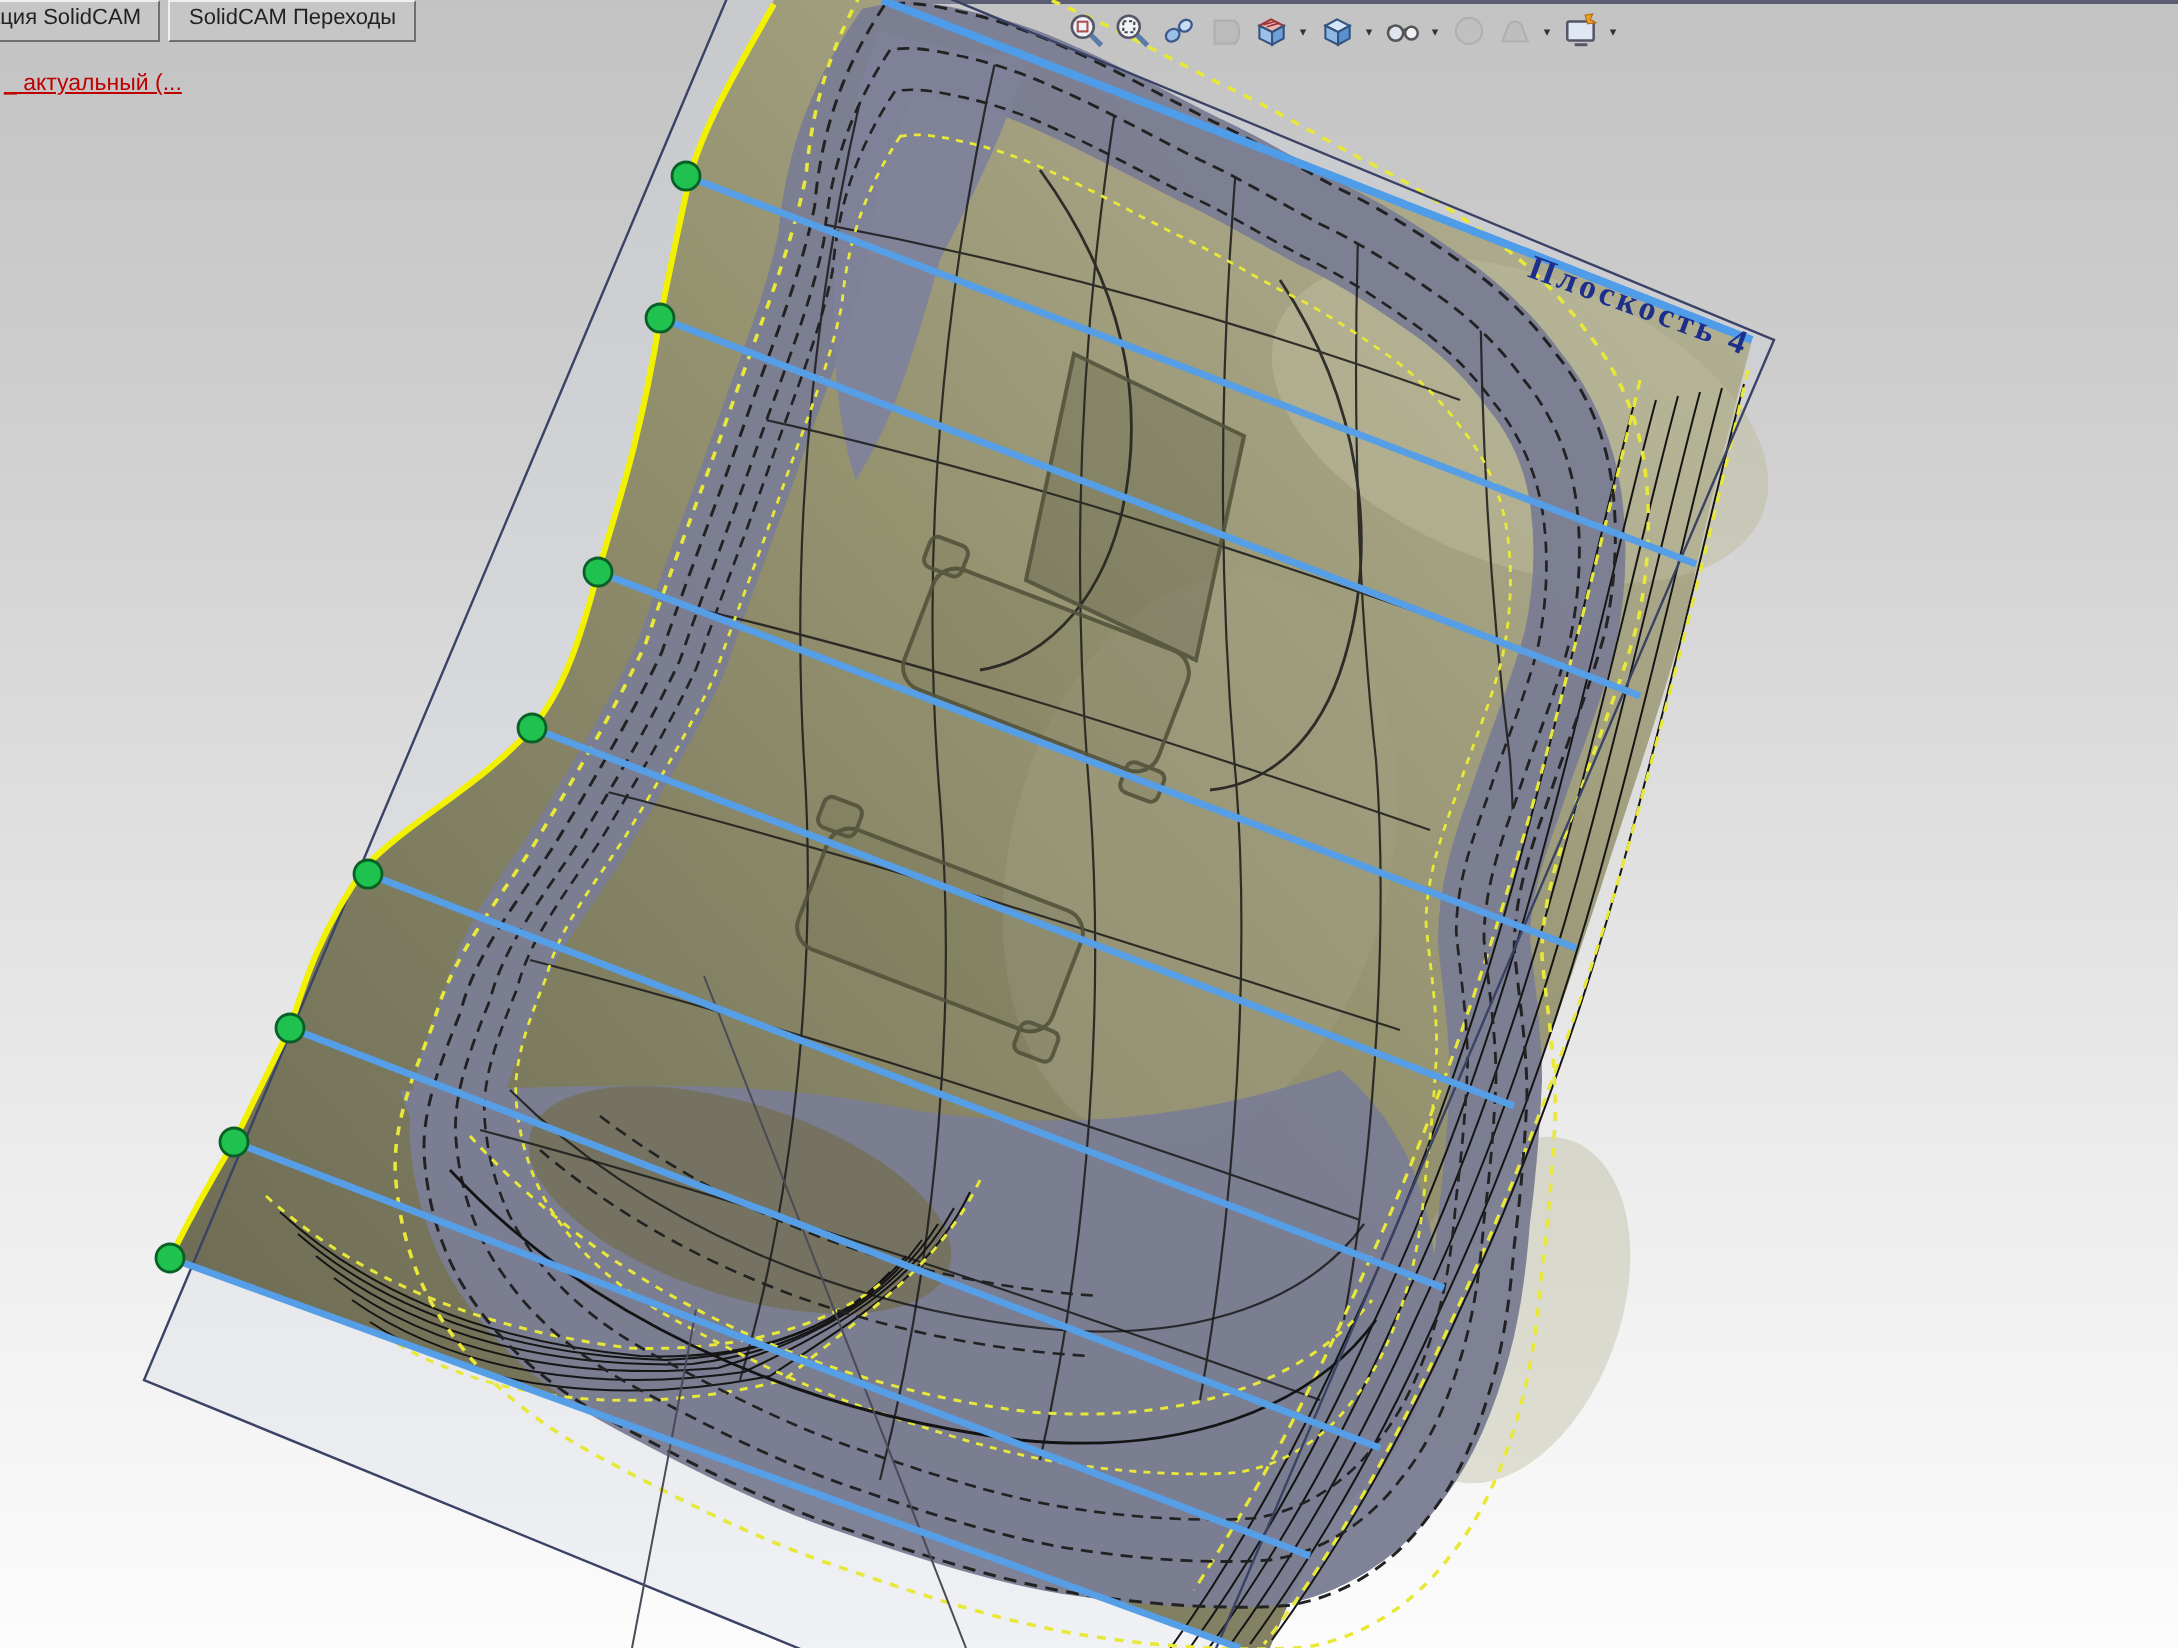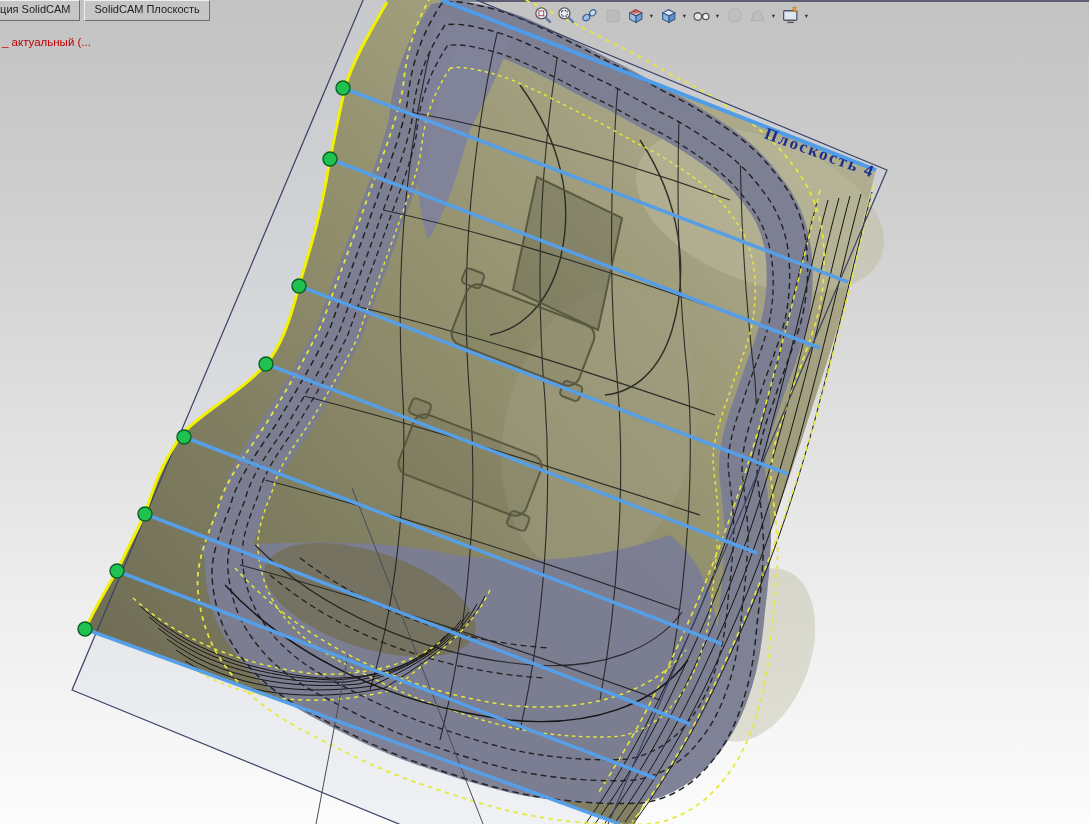--- a/index.html
+++ b/index.html
@@ -8,41 +8,41 @@
     background:linear-gradient(#c3c3c3 0%, #cdcdcd 22%, #ededed 72%, #fcfcfc 100%);
     font-family:"Liberation Sans",sans-serif;
   }
   .top-rule{position:absolute;top:0;left:446px;right:0;height:2px;background:#5c5c72;}
   .tabs{position:absolute;top:0;left:0;display:flex;gap:4px;z-index:30;}
   .tab{
     height:15px;background:#c6c6c6;border:1px solid;border-color:#efefef #6f6f6f #6f6f6f #efefef;
     font-size:11px;color:#222;padding:2px 9px 2px 9px;white-space:nowrap;cursor:default;
   }
   .tab.first{margin-left:-10px;padding-left:3px;}
-  .status-text{position:absolute;top:36px;left:2px;font-size:11.5px;color:#c00000;z-index:30;white-space:nowrap;}
+  .status-text{position:absolute;top:36px;left:2px;font-size:11.5px;color:#c00000;z-index:30;white-space:nowrap;text-decoration:underline;}
   .toolbar{position:absolute;top:4px;left:532px;display:flex;align-items:center;z-index:30;}
   .tbtn{width:23px;height:23px;display:flex;align-items:center;justify-content:center;border-radius:2px;}
   .tbtn.disabled{opacity:.45;filter:grayscale(1);}
   .dd{width:9px;font-size:6.5px;color:#333;text-align:center;margin:0 1px 0 0;}
   .scene{position:absolute;inset:0;z-index:10;}
   svg text.plane-label{
     font-family:"Liberation Serif",serif;font-weight:bold;font-size:17px;
     letter-spacing:2px;
   }
 </style>
 </head>
 <body>
 
 <div class="screen">
 
   <div class="top-rule"></div>
 
   <div class="tabs">
     <div class="tab first">ация SolidCAM</div>
-    <div class="tab">SolidCAM Плоскость</div>
+    <div class="tab">SolidCAM Переходы</div>
   </div>
 
   <div class="status-text">_ актуальный (...</div>
 
   <div class="toolbar">
     <div class="tbtn" title="zoom-to-fit">
       <svg width="19" height="19" viewBox="0 0 18 18">
         <circle cx="7" cy="7" r="5.2" fill="#eef3f8" stroke="#556" stroke-width="1.2"></circle>
         <rect x="4.6" y="4.6" width="4.6" height="4.6" fill="none" stroke="#b05050" stroke-width="1"></rect>
         <line x1="11" y1="11" x2="15.8" y2="15.8" stroke="#5a7aa8" stroke-width="2.4"></line>

